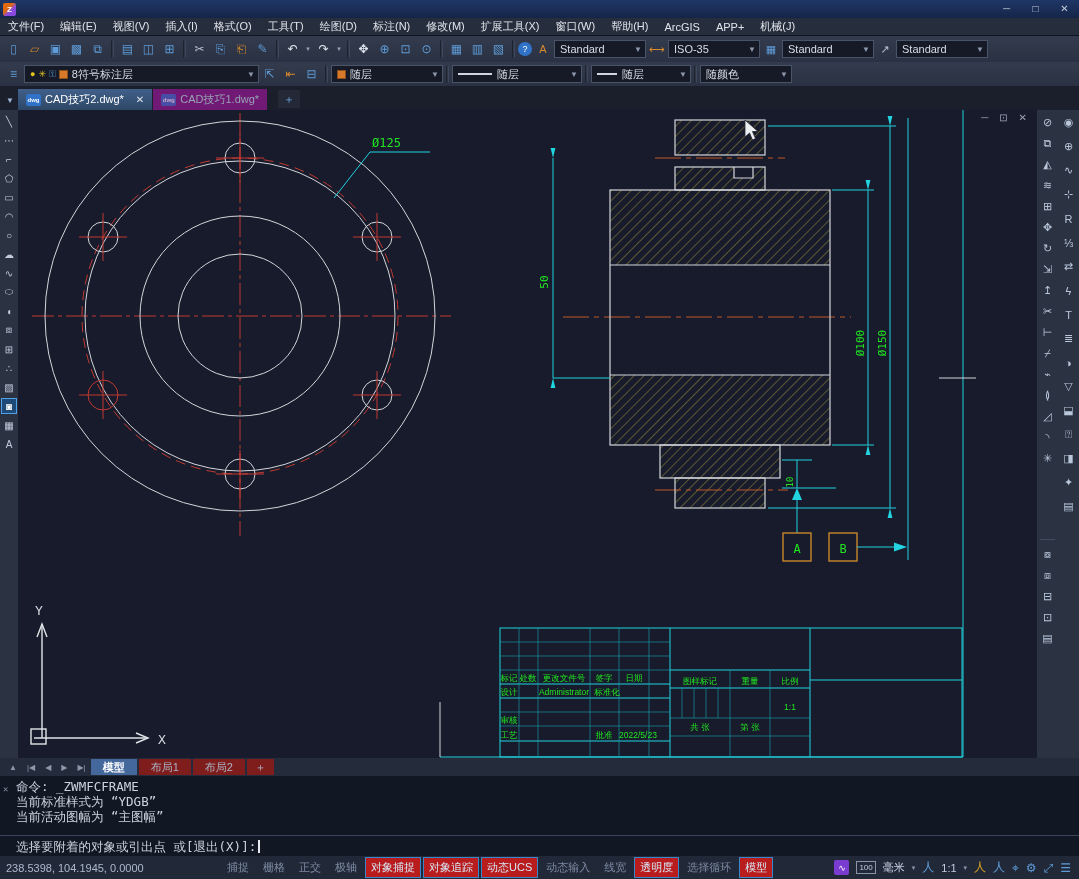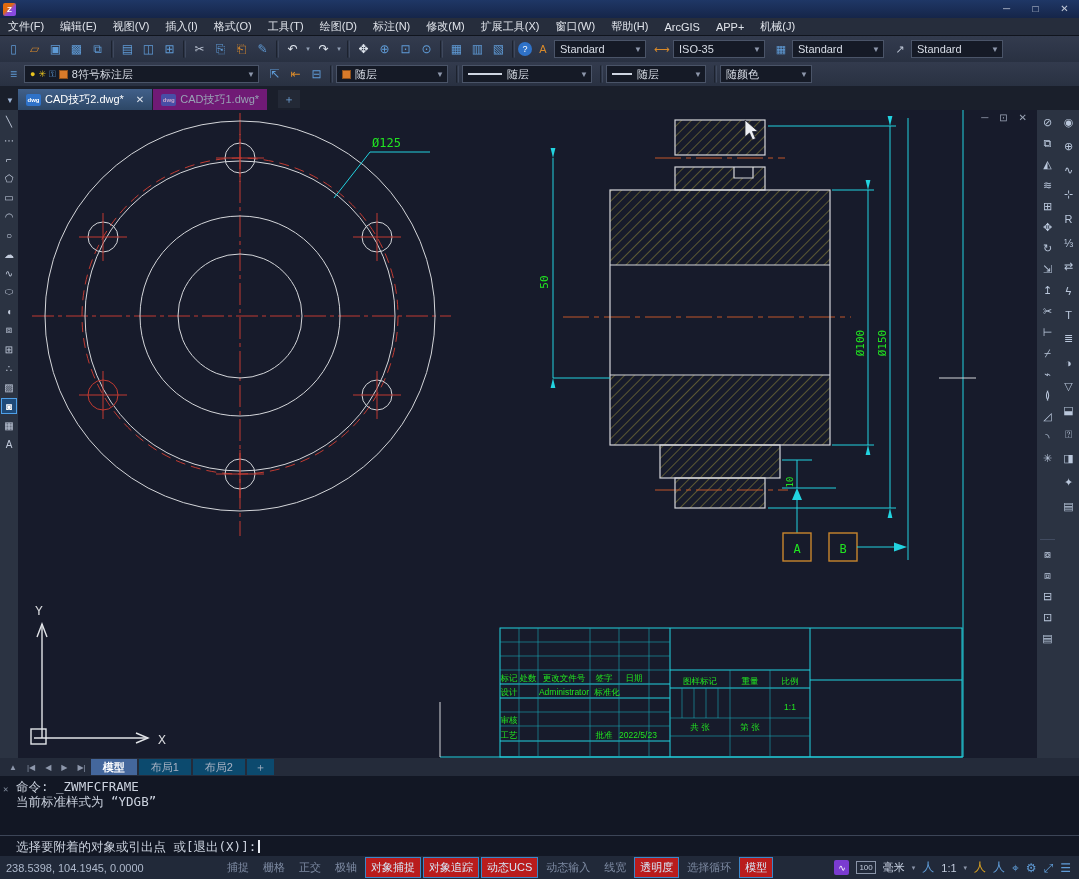--- a/index.html
+++ b/index.html
@@ -16,21 +16,21 @@
 .menu-item{padding:0 8px;height:100%;display:flex;align-items:center;color:#e0e4eb;white-space:nowrap}
 
 .toolbar{position:absolute;left:0;right:0;background:linear-gradient(#333b4e,#293142);display:flex;align-items:center;padding-left:3px}
 #tb1{top:36px;height:26px}
 #tb2{top:62px;height:24px}
 .tbi{width:21px;height:21px;display:flex;align-items:center;justify-content:center;font-size:12px;border-radius:2px;color:#9fb6d8;flex:0 0 auto}
 .t-b{color:#5f9bd6}.t-o{color:#d98a2b}.t-g{color:#bcc5d4}.t-w{color:#e2e8f0}
 .t-sep{width:3px;height:18px;border-left:1px solid #1c222e;border-right:1px solid #3e485c;margin:0 3px;font-size:0}
 .t-car{width:10px;font-size:7px;color:#93a0b5}
 .t-help{background:#2f72c8;color:#fff;border-radius:50%;width:14px;height:14px;font-size:9px}
-.combo{height:18px;background:#151a26;border:1px solid #4a5468;display:flex;align-items:center;font-size:11px;color:#d8dde6;padding:0 3px 0 5px;margin-right:5px;flex:0 0 auto}
+.combo{height:18px;background:#151a26;border:1px solid #4a5468;display:flex;align-items:center;font-size:11px;color:#d8dde6;padding:0 3px 0 5px;flex:0 0 auto}
 .combo .car{margin-left:auto;color:#8d97ab;font-size:8px;padding-left:5px}
 .cicon{width:18px;height:18px;display:flex;align-items:center;justify-content:center;font-size:11px;margin:0 2px;flex:0 0 auto}
 .csq{width:9px;height:9px;background:#d87a2a;margin-right:4px;border:1px solid rgba(0,0,0,.35);flex:0 0 auto}
 .lti-mini{font-size:9px;margin-right:3px}
 .ltline{width:34px;height:2px;background:#cfd6e2;margin-right:5px;flex:0 0 auto}
 .ltline.short{width:20px}
 
 #tabrow{position:absolute;top:86px;height:24px;left:0;right:0;background:#1a1f2b;display:flex;align-items:flex-end;padding-left:2px}
 .tablist-btn{width:16px;height:20px;color:#9fb6d8;font-size:8px;display:flex;align-items:center;justify-content:center}
 .doctab{height:21px;display:flex;align-items:center;font-size:11px;padding:0 8px;margin-right:1px;background:#701a75;color:#98a2b4;white-space:nowrap}
@@ -65,21 +65,21 @@
 .gtxt2{font-size:11px;text-anchor:middle}
 .gtxt3{font-size:9px;text-anchor:middle}
 .tbl{stroke:#22d3e0;stroke-width:1;fill:none}
 .tblthin{stroke:#18a9b6;stroke-width:0.7;fill:none;opacity:.85}
 .tbtxt{fill:#21e421;font-size:8.5px;font-family:"Liberation Sans",sans-serif;text-anchor:middle}
 .ucs{stroke:#e2e4e8;stroke-width:1.4;fill:none}
 .ucst{fill:#d4d6da;font-size:13px;font-family:"DejaVu Sans Mono",monospace}
 
 #layoutbar{position:absolute;left:0;top:758px;height:18px;right:0;background:#242b3a;display:flex;align-items:center;font-size:11px;padding-left:4px}
 .lt-nav{color:#8d97ab;font-size:8px;padding:0 5px;white-space:nowrap}
-.ltab{padding:0 12px;height:16px;display:flex;align-items:center;color:#aab3c4;background:#0c4a6e;margin-right:2px;white-space:nowrap}
+.ltab{padding:0 12px;height:16px;display:flex;align-items:center;color:#aab3c4;background:#7f1d1d;margin-right:2px;white-space:nowrap}
 .ltab.active{background:#44679c;color:#fff;font-weight:bold}
 
 #cmd{position:absolute;left:0;top:776px;height:80px;right:0;background:#121724;font-family:"DejaVu Sans Mono",monospace;font-size:12.5px;color:#ccd3df;padding:3px 0 0 16px}
 .cmd-line{height:15px;line-height:15px;white-space:pre}
 #cmd-prompt{position:absolute;left:0;right:0;bottom:0;height:21px;border-top:1px solid #3c4557;padding:3px 0 0 16px;background:#121724;white-space:pre}
 .caret{display:inline-block;width:1.5px;height:13px;background:#e8ecf2;vertical-align:-2px;margin-left:2px}
 .cmd-close{position:absolute;left:3px;top:8px;color:#7e8798;font-size:9px}
 
 #status{position:absolute;left:0;top:856px;height:23px;right:0;background:#212939;display:flex;align-items:center;font-size:11px;color:#7d8aa2}
 #coords{font-family:Liberation Sans, sans-serif;color:#aeb9cc;width:220px;padding-left:6px;font-size:11px;flex:0 0 auto}
@@ -499,20 +499,21 @@
   <div class="ltab">布局2</div>
   <div class="ltab" style="padding:0 8px">＋</div>
 </div>
 
 <div id="cmd">
   <span class="cmd-close">✕</span>
   <span style="display:block">
 
   <div class="cmd-line">命令: _ZWMFCFRAME</div>
       <div class="cmd-line">当前标准样式为 “YDGB”</div>
+      <div class="cmd-line">当前活动图幅为 “主图幅”</div>
       <div class="cmd-line"></div>
     </span>
   <div id="cmd-prompt"><span>选择要附着的对象或引出点 或[退出(X)]:</span><span class="caret"></span></div>
 </div>
 
 <div id="status">
   <span id="coords">238.5398, 104.1945, 0.0000</span>
   <span style="display:flex;align-items:center">
 
   <span class="stog">捕捉</span>

